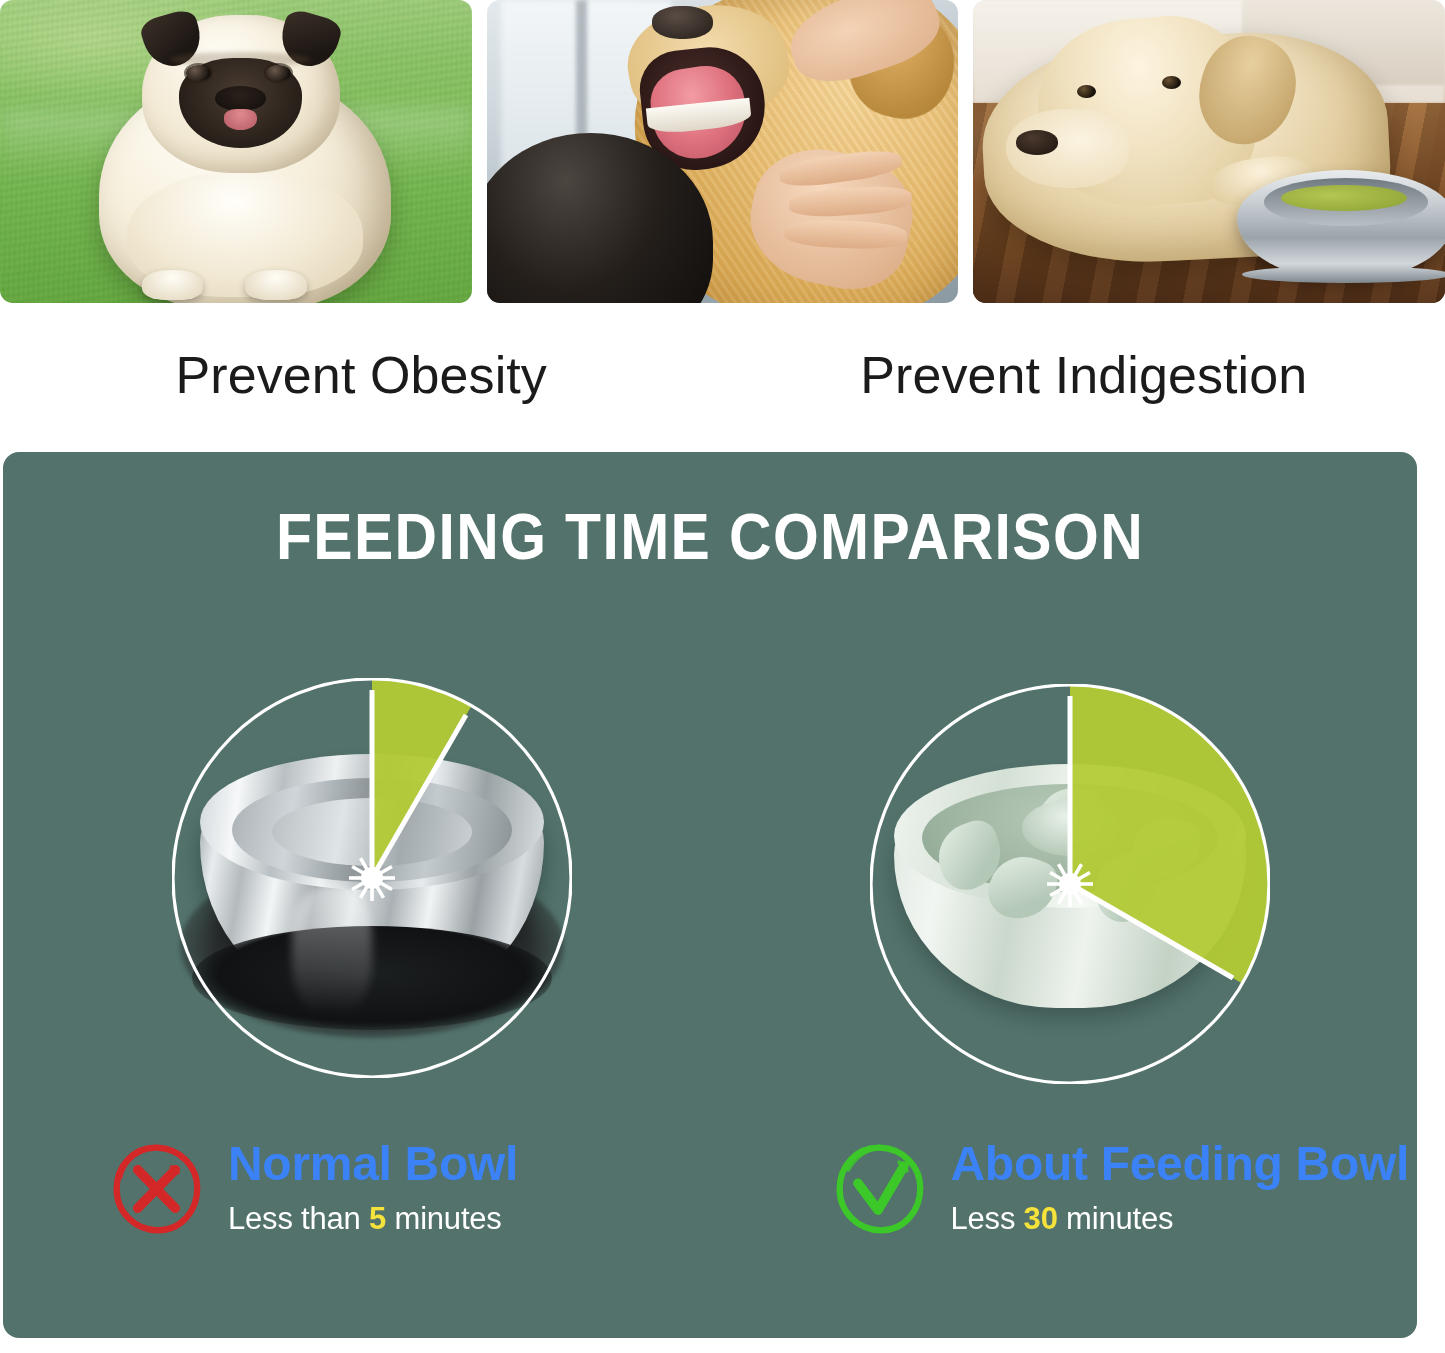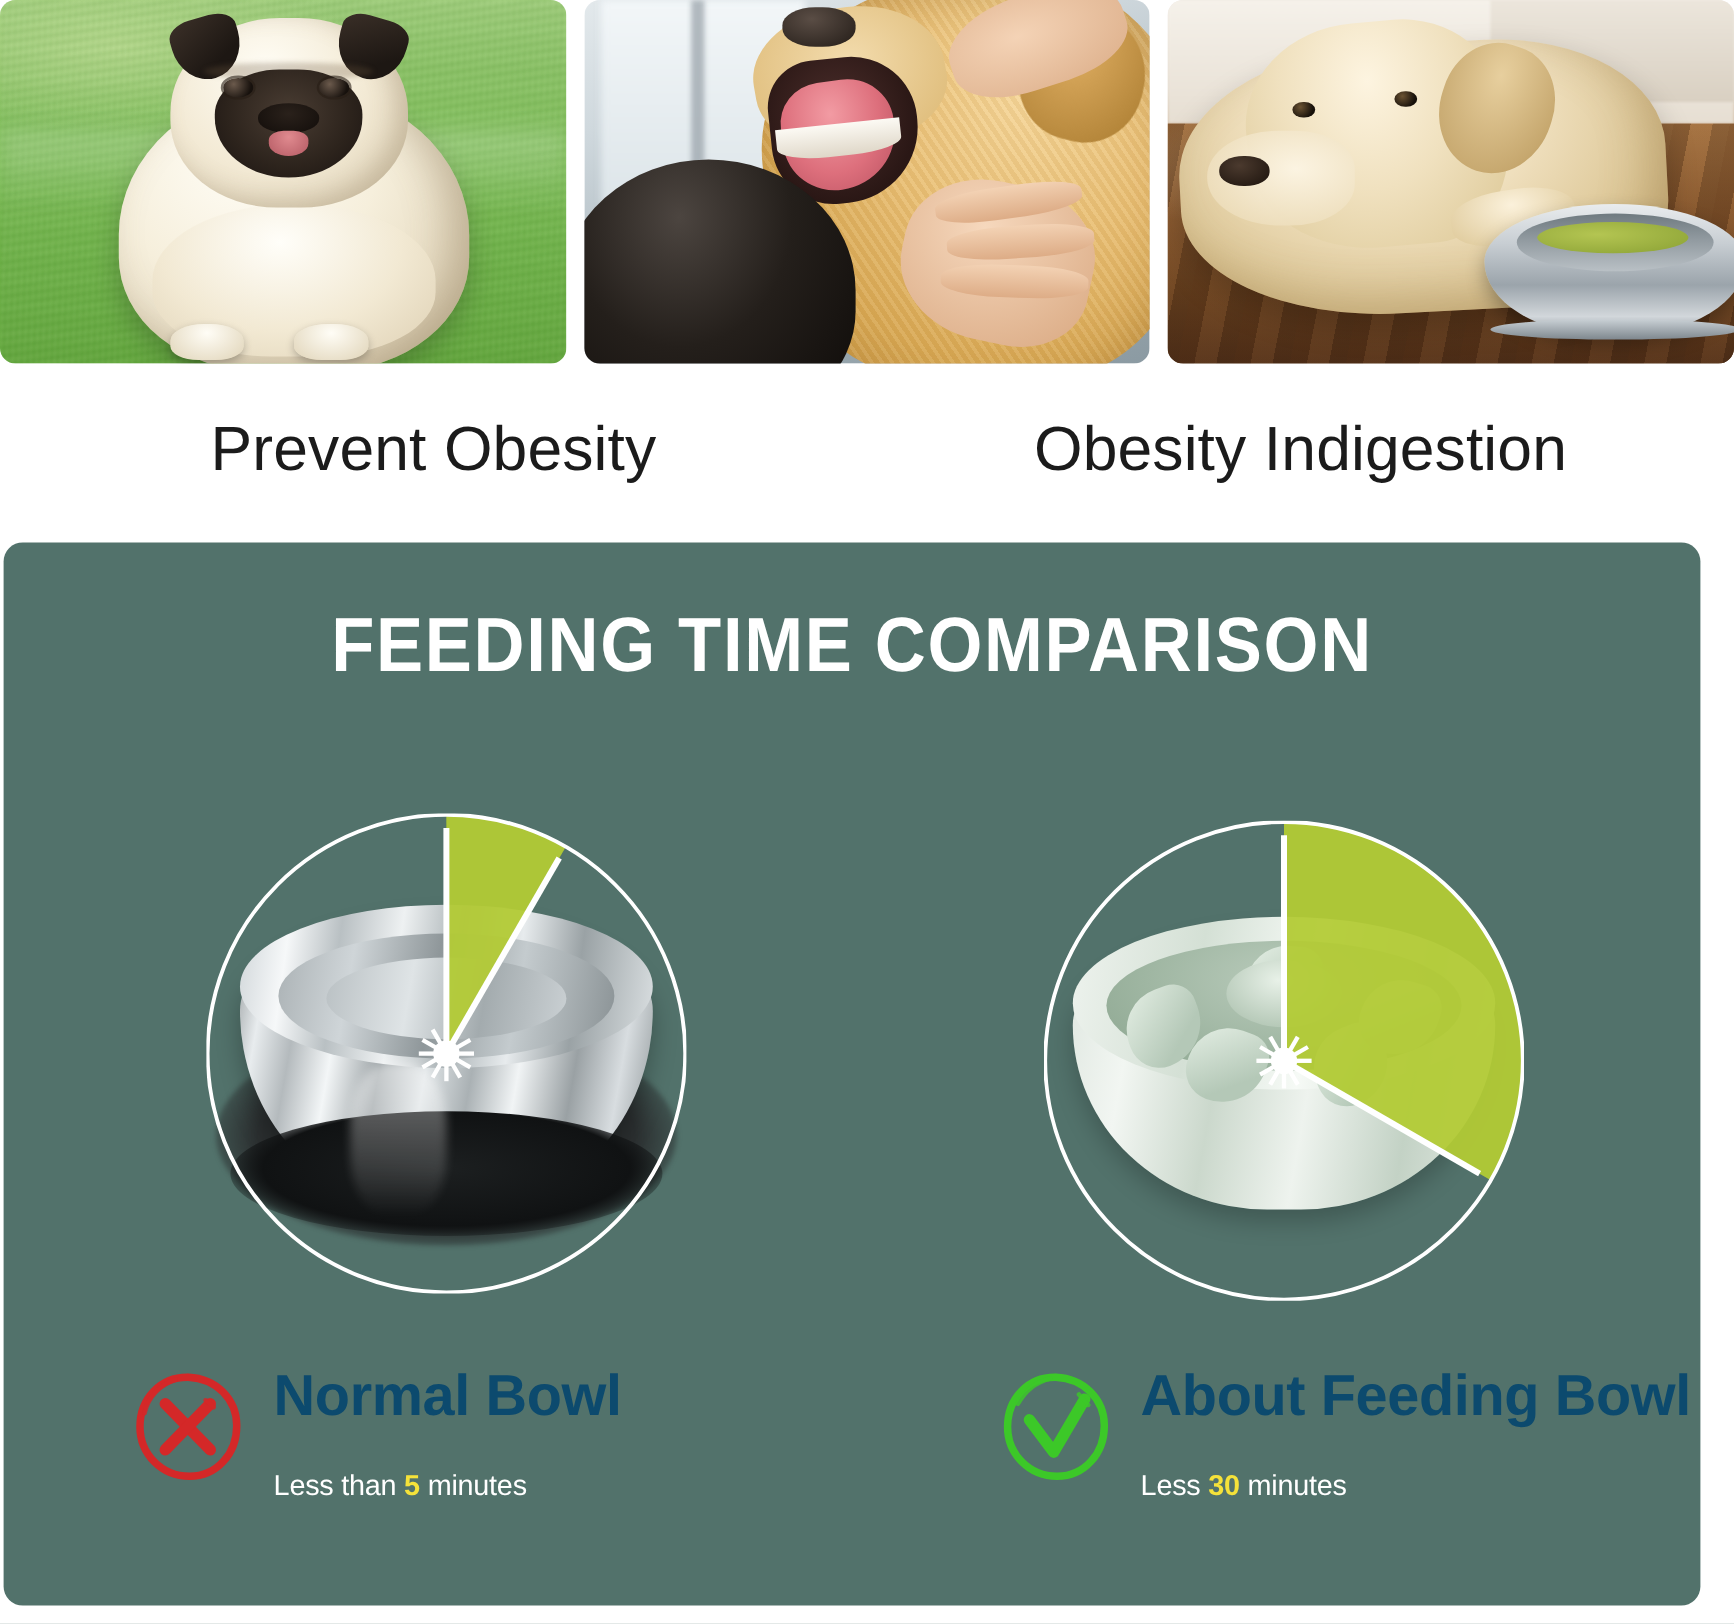--- a/index.html
+++ b/index.html
@@ -496,35 +496,34 @@
     flex: 1 1 0;
     display: flex;
     align-items: flex-start;
     padding-left: 108px;
     box-sizing: border-box;
   }
   .label-col.right { padding-left: 716px; margin-left: -608px; }
   .mark-icon { width: 96px; height: 96px; flex: 0 0 96px; margin-top: 6px; }
   .label-text { margin-left: 24px; }
   .label-title {
-    color: #0c4a6e;
+    color: #3b82f6;
     font-size: 48px;
     font-weight: 700;
     line-height: 58px;
     white-space: nowrap;
     letter-spacing: -0.3px;
   }
   .label-sub {
     color: #ffffff;
-    font-size: 24px;
+    font-size: 31px;
     font-weight: 400;
     line-height: 52px;
     white-space: nowrap;
     letter-spacing: -0.2px;
-    margin-top: 20px;
   }
   .hl { color: #f5e23a; font-weight: 700; }
 </style>
 </head>
 <body>
 
 <div class="photo-strip">
 
   <div class="photo-card">
     <div class="p1-bg"></div>
@@ -583,21 +582,21 @@
     <div class="p3-bowl">
       <div class="p3-bowl-inner"></div>
       <div class="p3-bowl-food"></div>
       <div class="p3-bowl-base"></div>
     </div>
   </div>
 </div>
 
 <div class="captions">
   <div class="caption">Prevent Obesity</div>
-  <div class="caption">Obesity Indigestion</div>
+  <div class="caption">Prevent Indigestion</div>
 </div>
 
 <div class="panel">
   <div class="panel-title">FEEDING TIME COMPARISON</div>
 </div>
 
 <div class="bowl-wrap" style="left:172px; top:678px; width:400px; height:400px;">
   <svg width="400" height="400" viewBox="0 0 400 400" style="position:absolute;inset:0;">
     <defs>
       <clipPath id="clipL">

